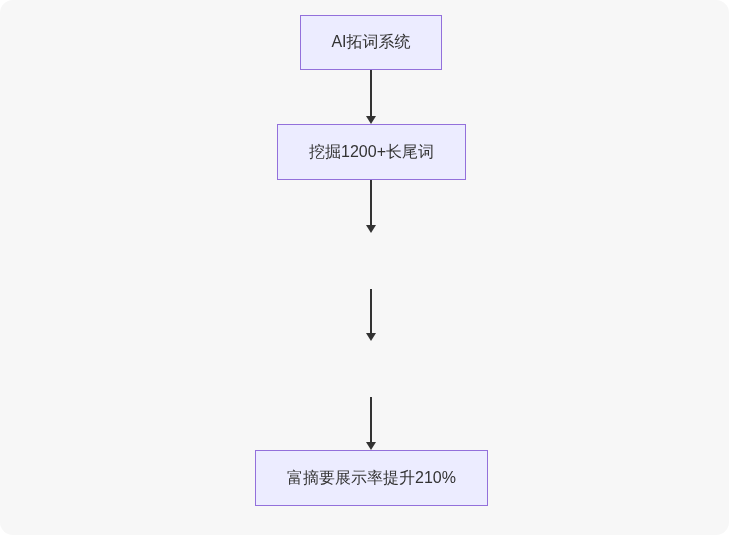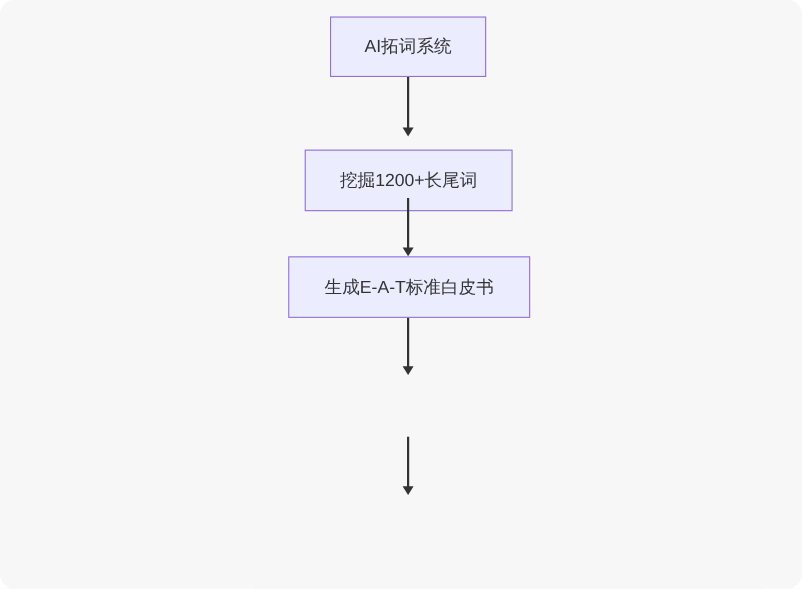--- a/index.html
+++ b/index.html
@@ -22,21 +22,21 @@
     border: 1px solid #9370DB;
     color: #333333;
     font-size: 16px;
     display: flex;
     align-items: center;
     justify-content: center;
     text-align: center;
     white-space: nowrap;
   }
   .node-1 { left: 300px; top: 15px;  width: 142px; height: 55px; }
-  .node-2 { left: 277px; top: 136px; width: 189px; height: 56px; }
+  .node-2 { left: 277px; top: 124px; width: 189px; height: 56px; }
   .node-3 { left: 262px; top: 233px; width: 220px; height: 56px; }
   .node-4 { left: 265px; top: 341px; width: 214px; height: 56px; }
   .node-5 { left: 255px; top: 450px; width: 233px; height: 56px; }
 
   .flow-arrow {
     position: absolute;
     left: 371px;
     width: 14px;
     transform: translateX(-50%);
   }
@@ -82,29 +82,29 @@
 
   <div class="flow-node node-2">
     <span>挖掘1200+长尾词</span>
   </div>
 
   <div class="flow-arrow arrow-2">
     <div class="arrow-line"></div>
     <div class="arrow-head"></div>
   </div>
 
-  <div class="flow-node node-3">
-    <span>生成E-A-T标准白皮书</span>
-  </div>
 
   <div class="flow-arrow arrow-3">
     <div class="arrow-line"></div>
     <div class="arrow-head"></div>
   </div>
 
 
   <div class="flow-arrow arrow-4">
     <div class="arrow-line"></div>
     <div class="arrow-head"></div>
   </div>
 
+  <div class="flow-node node-5">
+    <span>富摘要展示率提升210%</span>
+  </div>
 
 </div>
 
 </body></html>

